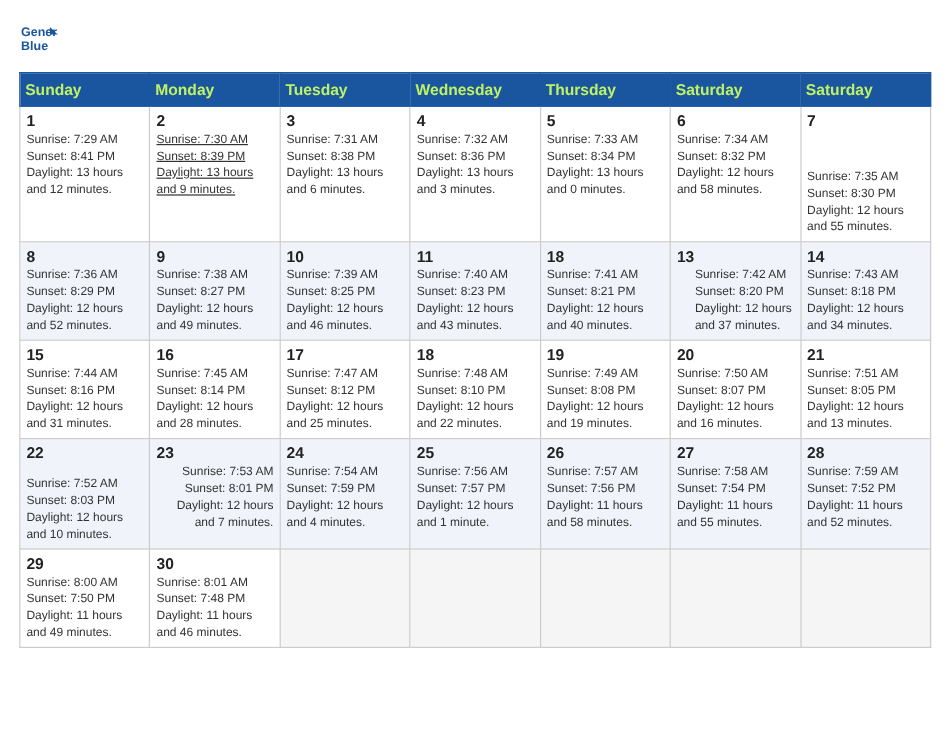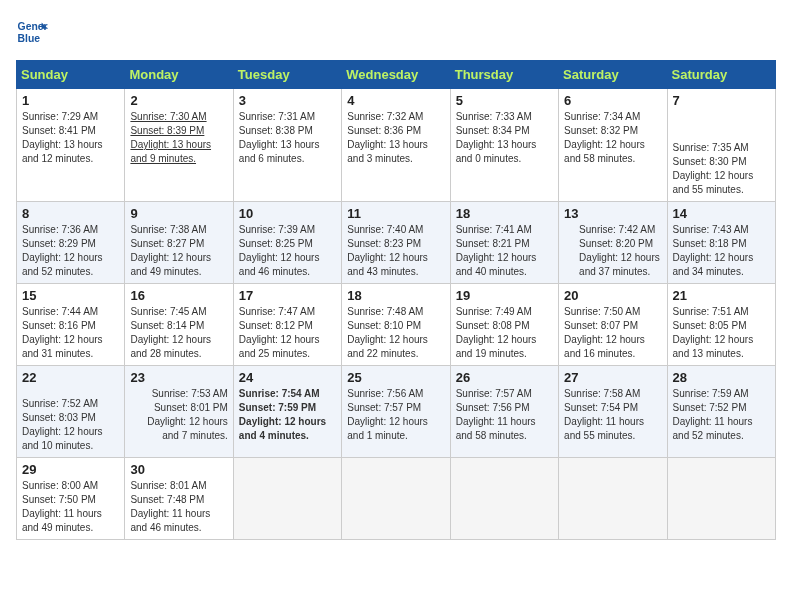--- a/index.html
+++ b/index.html
@@ -275,21 +275,21 @@
         </td>
         <td>
           <span class="day-num">23</span>
           <div class="day-detail" style="white-space: pre-line; text-align: right;">Sunrise: 7:53 AM
 Sunset: 8:01 PM
 Daylight: 12 hours
 and 7 minutes.</div>
         </td>
         <td>
           <span class="day-num">24</span>
-          <div class="day-detail" style="white-space: pre-line; font-weight: bold;">Sunrise: 7:54 AM
+          <div class="day-detail" style="white-space: pre-line;">Sunrise: 7:54 AM
 Sunset: 7:59 PM
 Daylight: 12 hours
 and 4 minutes.</div>
         </td>
         <td>
           <span class="day-num">25</span>
           <div class="day-detail" style="white-space: pre-line;">Sunrise: 7:56 AM
 Sunset: 7:57 PM
 Daylight: 12 hours
 and 1 minute.</div>

